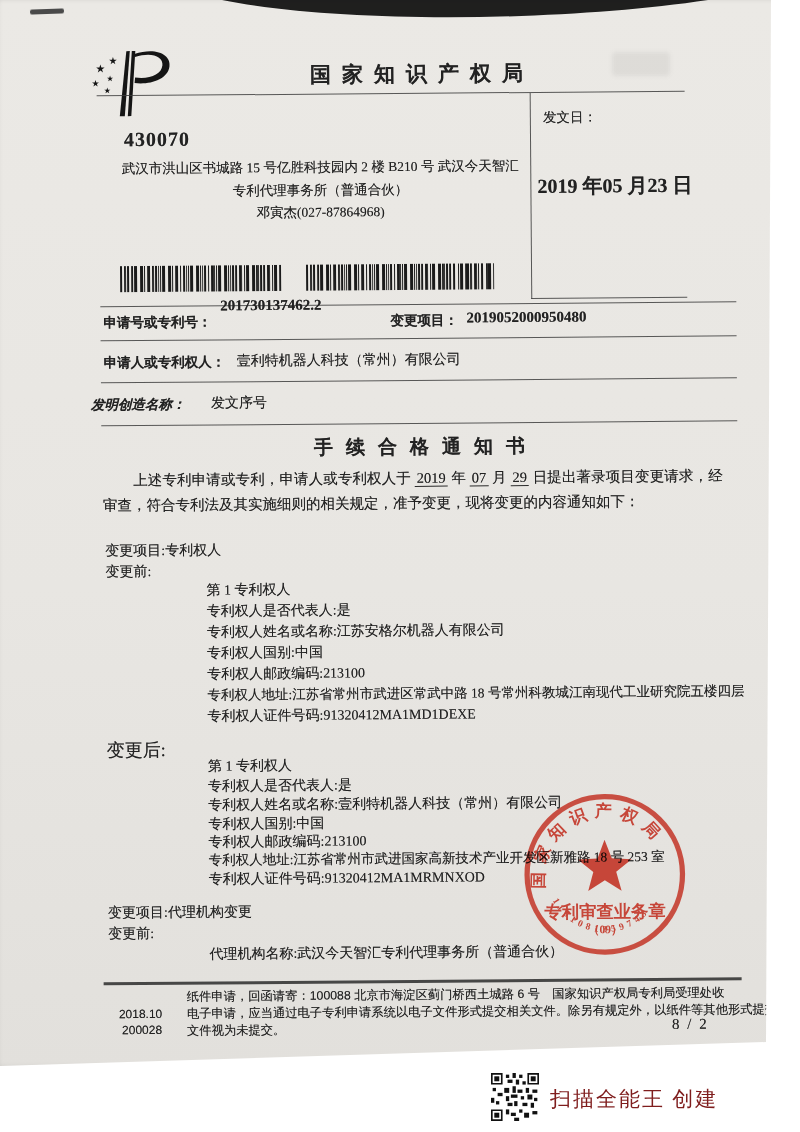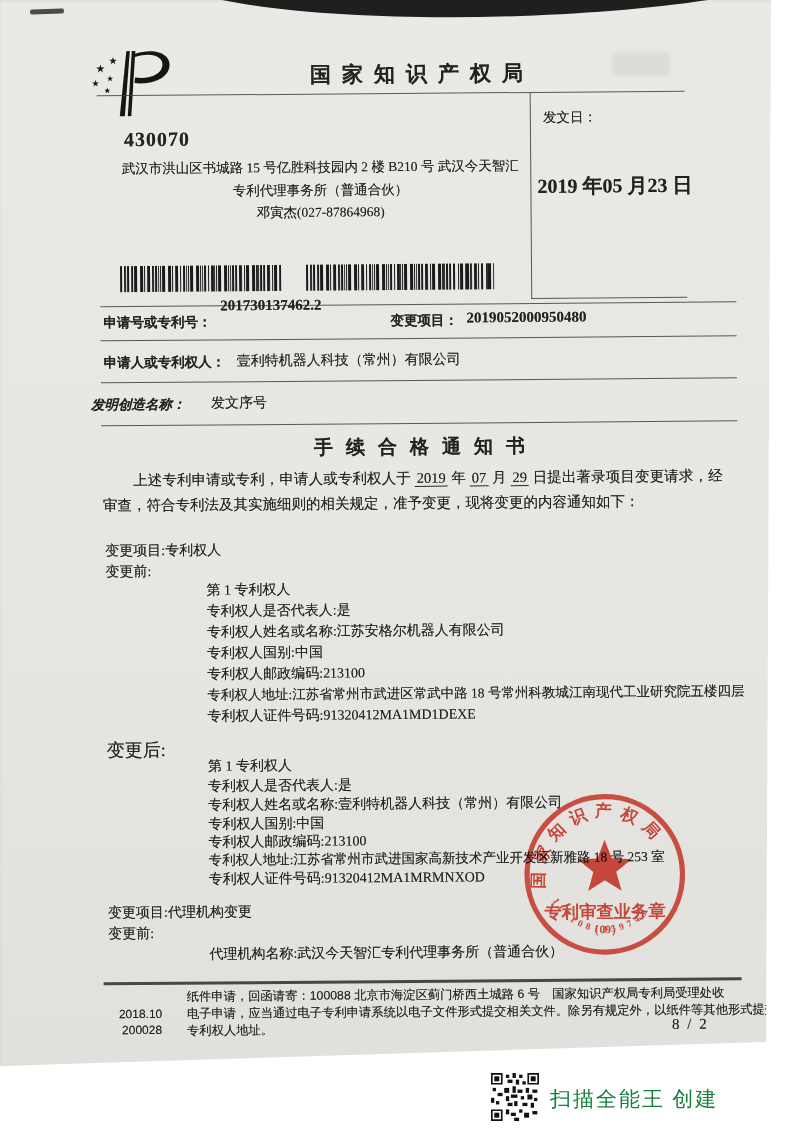--- a/index.html
+++ b/index.html
@@ -20,21 +20,21 @@
   .barcode{position:absolute;height:26px;
      background:
        repeating-linear-gradient(90deg,#1a1a1a 0 1.5px,rgba(0,0,0,0) 1.5px 4px),
        repeating-linear-gradient(90deg,#1a1a1a 0 2px,rgba(0,0,0,0) 2px 7px),
        repeating-linear-gradient(90deg,rgba(20,20,20,.85) 0 1px,rgba(0,0,0,0) 1px 5.5px);
      filter:blur(.2px);}
   .para{position:absolute;font-size:14.5px;line-height:25px;text-align:justify;
         text-indent:2.1em;white-space:normal;}
   .u{text-decoration:none;border-bottom:1px solid #2a2a2a;padding:0 2px;}
   .seal{position:absolute;mix-blend-mode:multiply;opacity:.93;}
-  .wm-text{position:absolute;font-size:21px;color:#15803d;letter-spacing:2px;}
+  .wm-text{position:absolute;font-size:21px;color:#7f1d1d;letter-spacing:2px;}
   .ghost{position:absolute;background:rgba(60,60,60,.07);filter:blur(2px);border-radius:4px;}
   .smudge{position:absolute;background:#4a4a4a;border-radius:2px;filter:blur(.6px);}
 </style>
 </head>
 <body>
 
 <div class="page">
   <div class="paper">
 
     <svg class="abs" style="left:0;top:0;" width="800" height="26" viewBox="0 0 800 26">
@@ -136,21 +136,21 @@
         <text fill="#c43a2c" font-size="9" font-weight="bold" letter-spacing="4">
           <textPath href="#arcBot" startOffset="8">1101081359743</textPath>
         </text>
       </svg>
 
       <div class="rule" style="left:100px;top:980px;width:638px;height:2.6px;background:#2c2c2c;"></div>
       <div class="txt soft sans" style="left:118px;top:989px;font-size:12px;margin-top:32px;">200028</div>
       <div class="txt soft sans" style="left:115px;top:1005px;font-size:12px;">2018.10</div>
       <div class="txt soft sans" style="left:183px;top:987px;font-size:12.3px;">纸件申请，回函请寄：100088  北京市海淀区蓟门桥西土城路 6 号　国家知识产权局专利局受理处收</div>
       <div class="txt soft sans" style="left:183px;top:1004px;font-size:12.3px;">电子申请，应当通过电子专利申请系统以电子文件形式提交相关文件。除另有规定外，以纸件等其他形式提交的</div>
-      <div class="txt soft sans" style="left:183px;top:1021px;font-size:12.3px;">专利权人地址。</div>
+      <div class="txt soft sans" style="left:183px;top:1021px;font-size:12.3px;">文件视为未提交。</div>
       <div class="txt soft" style="left:668px;top:1018px;font-size:15px;letter-spacing:2px;">8 / 2</div>
     </div>
   </div>
 
   <svg class="abs" style="left:491px;top:1073px;" width="48" height="48" viewBox="0 0 29 29">
     <rect width="29" height="29" fill="#ffffff"></rect>
     <g fill="#111">
       <path d="M0,0h7v7h-7z M1,1v5h5v-5z" fill-rule="evenodd"></path>
         <rect x="2" y="2" width="3" height="3"></rect>
       <path d="M22,0h7v7h-7z M23,1v5h5v-5z" fill-rule="evenodd"></path>

